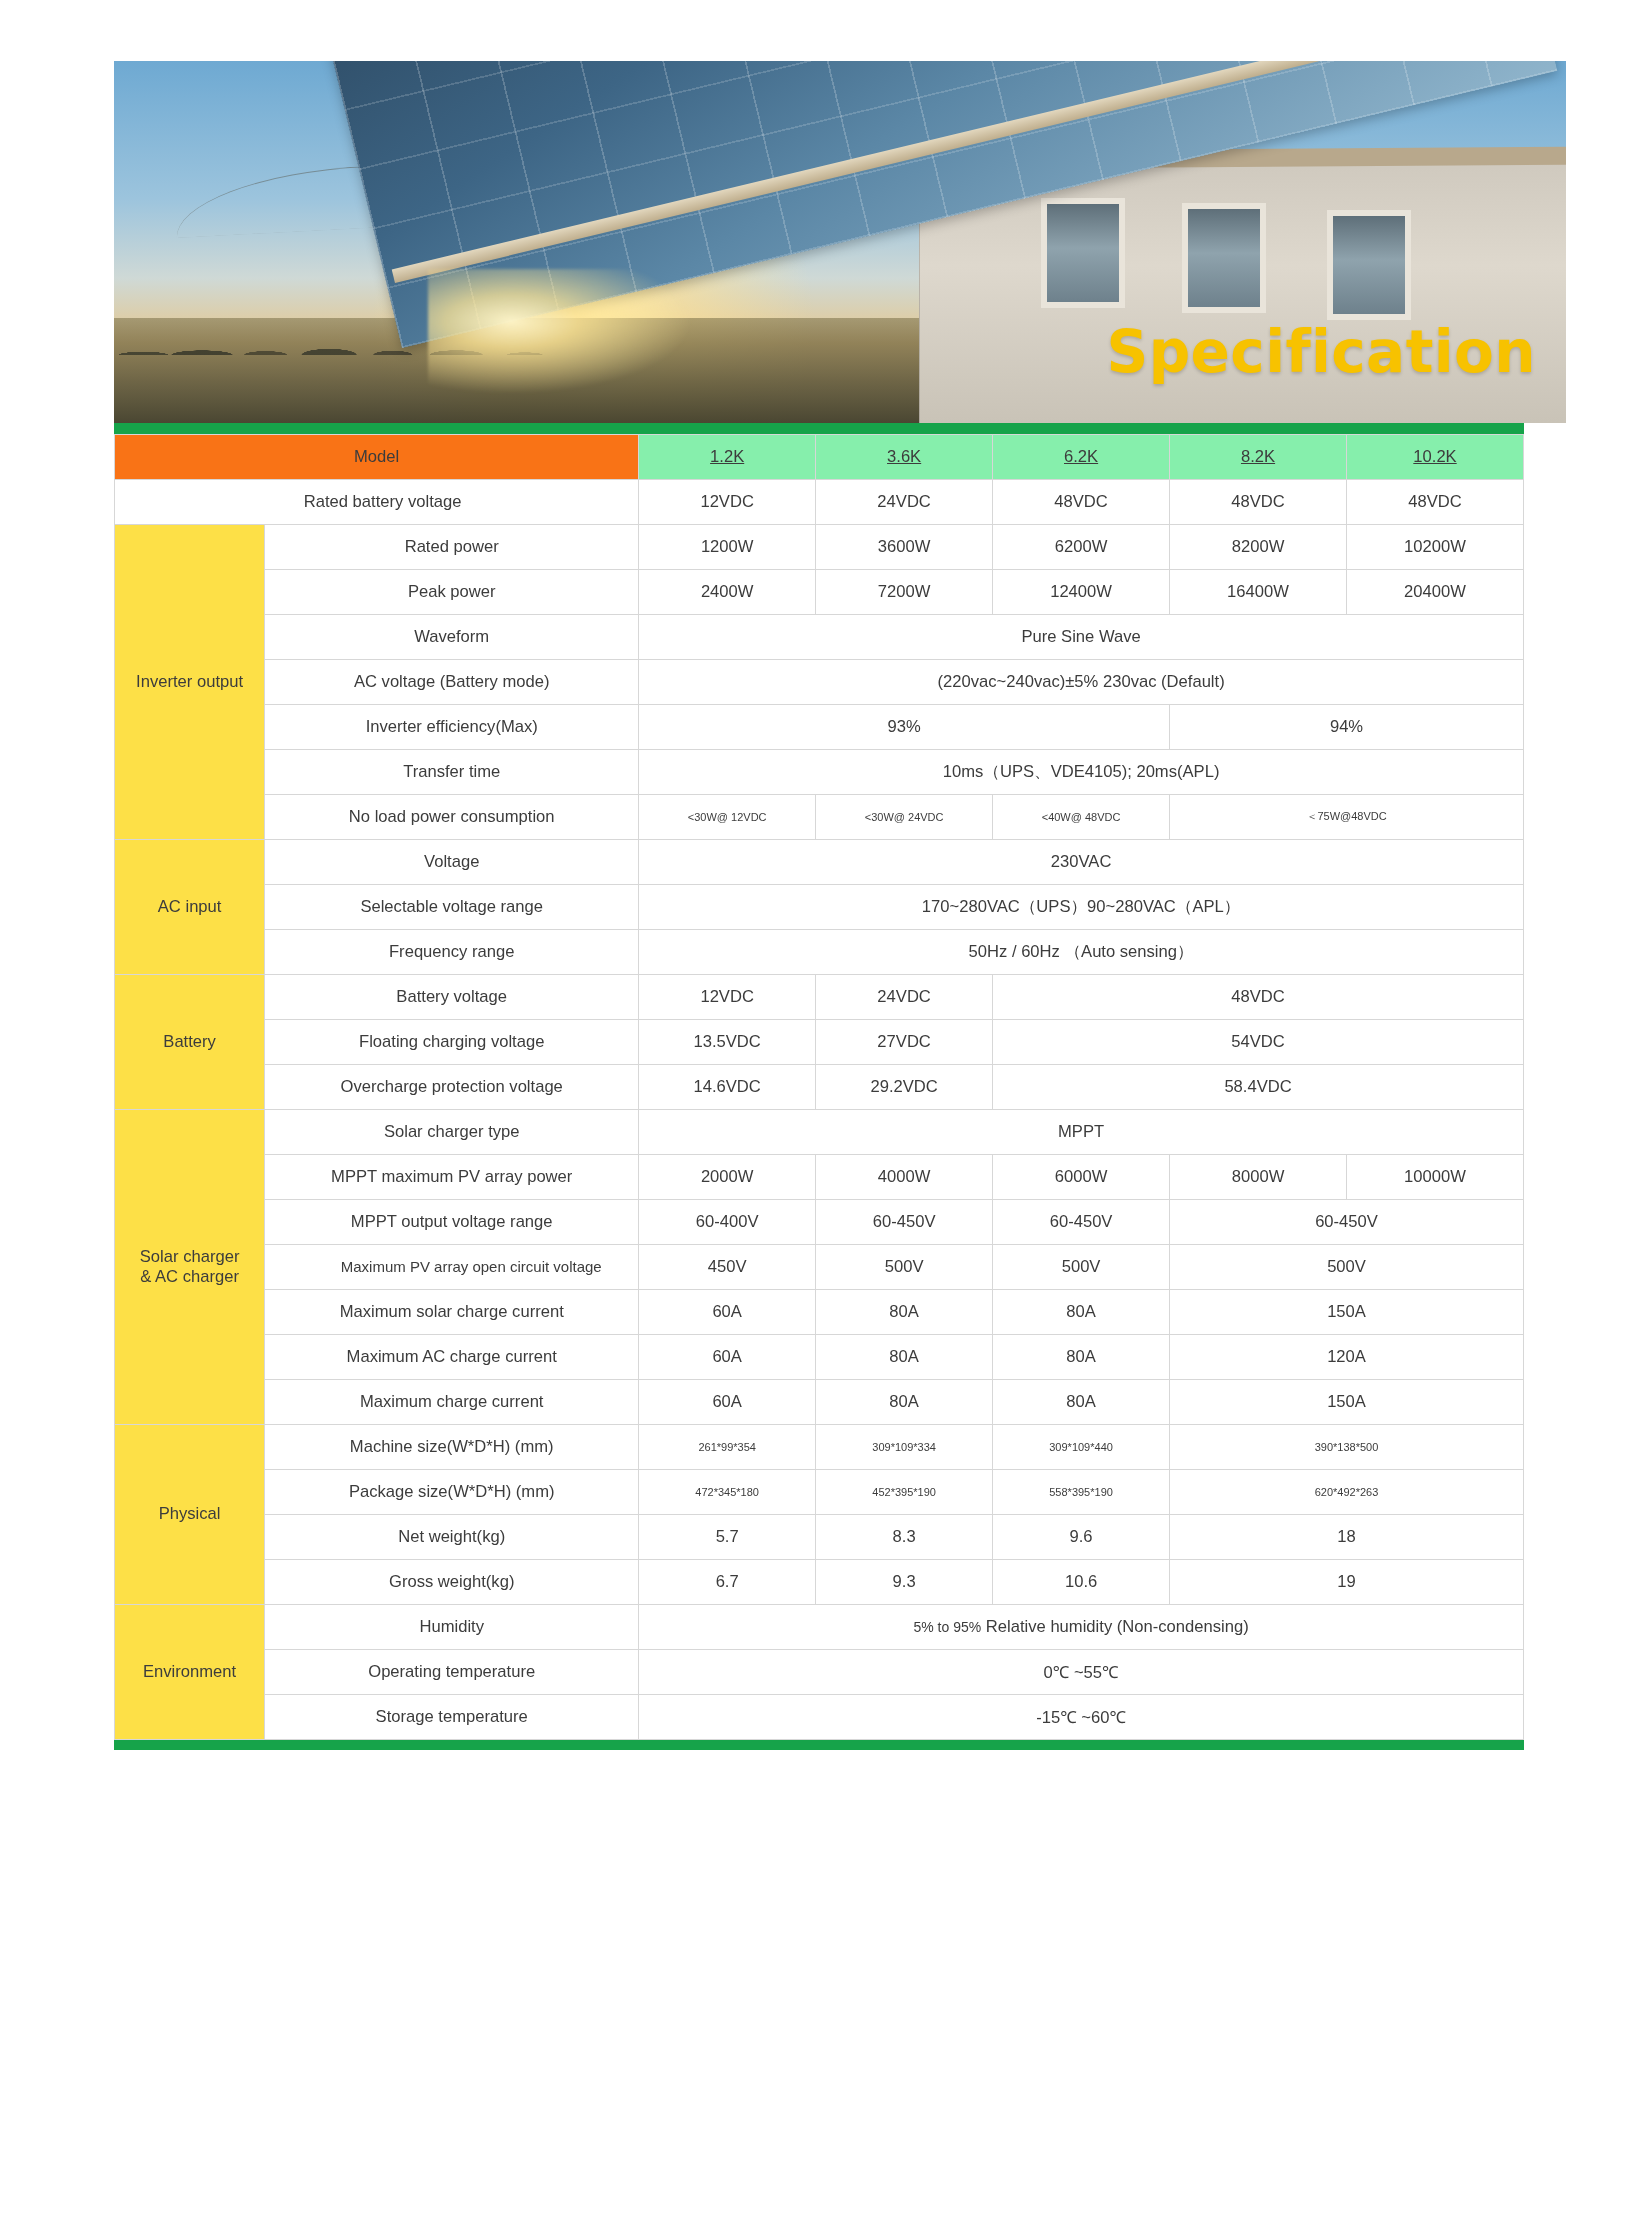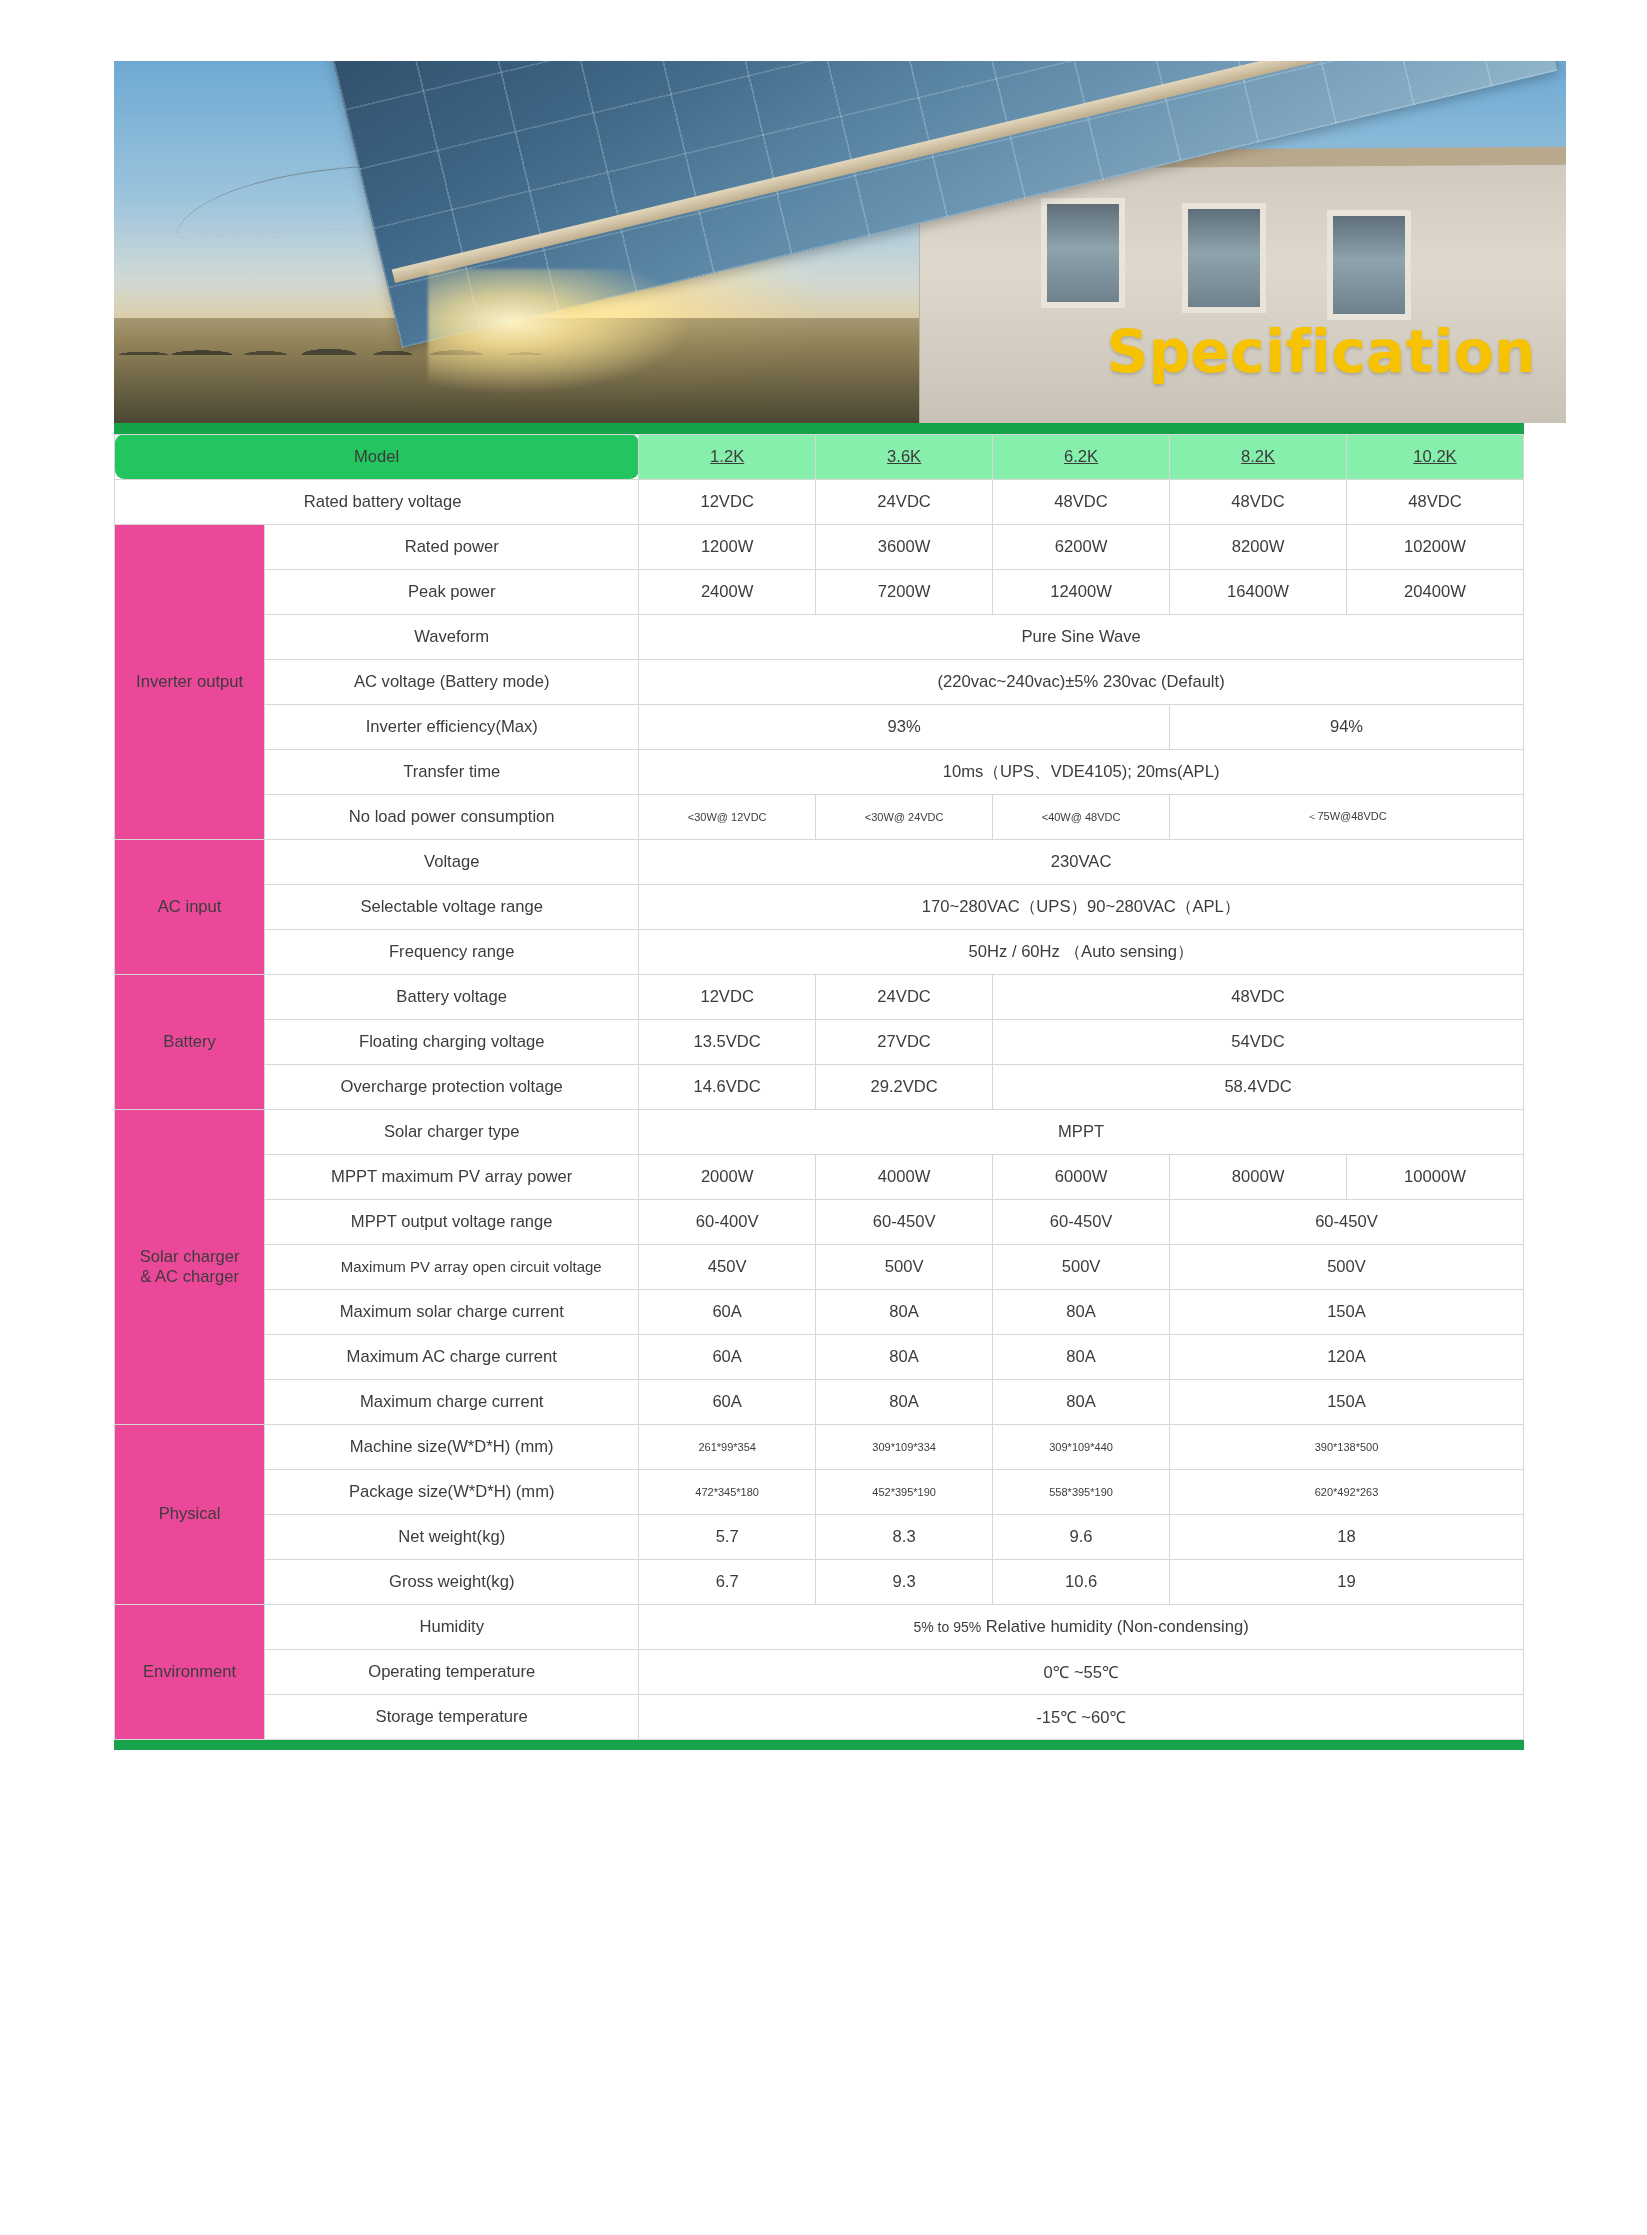--- a/index.html
+++ b/index.html
@@ -162,39 +162,38 @@
     border: 0.9px solid #d7d7d7;
     padding: 0;
     font-weight: normal;
     font-size: 16.6px;
     color: #3c3c3c;
     text-align: center;
     vertical-align: middle;
     height: 44px;
   }
   td.grp {
-    background: #ec4899;
+    background: #fde047;
     font-size: 18.3px;
     color: #3c3c3c;
     width: 135px;
   }
   td.lbl {
     text-align: left;
     padding-left: 28px;
     font-size: 18.3px;
     color: #3c3c3c;
   }
   td.lbl.small { font-size: 15px; padding-left: 39px; }
   td.hdr-model {
-    background: #22c55e;
+    background: #f97316;
     font-size: 20px;
     font-weight: bold;
     color: #2f2f2f;
     height: 54px;
-    border-radius: 9px;
   }
   td.hdr-col {
     background: #86efac;
     font-size: 16.6px;
     font-weight: bold;
     color: #2f2f2f;
     height: 54px;
     text-decoration: underline;
   }
   td.val { font-size: 16.6px; }

